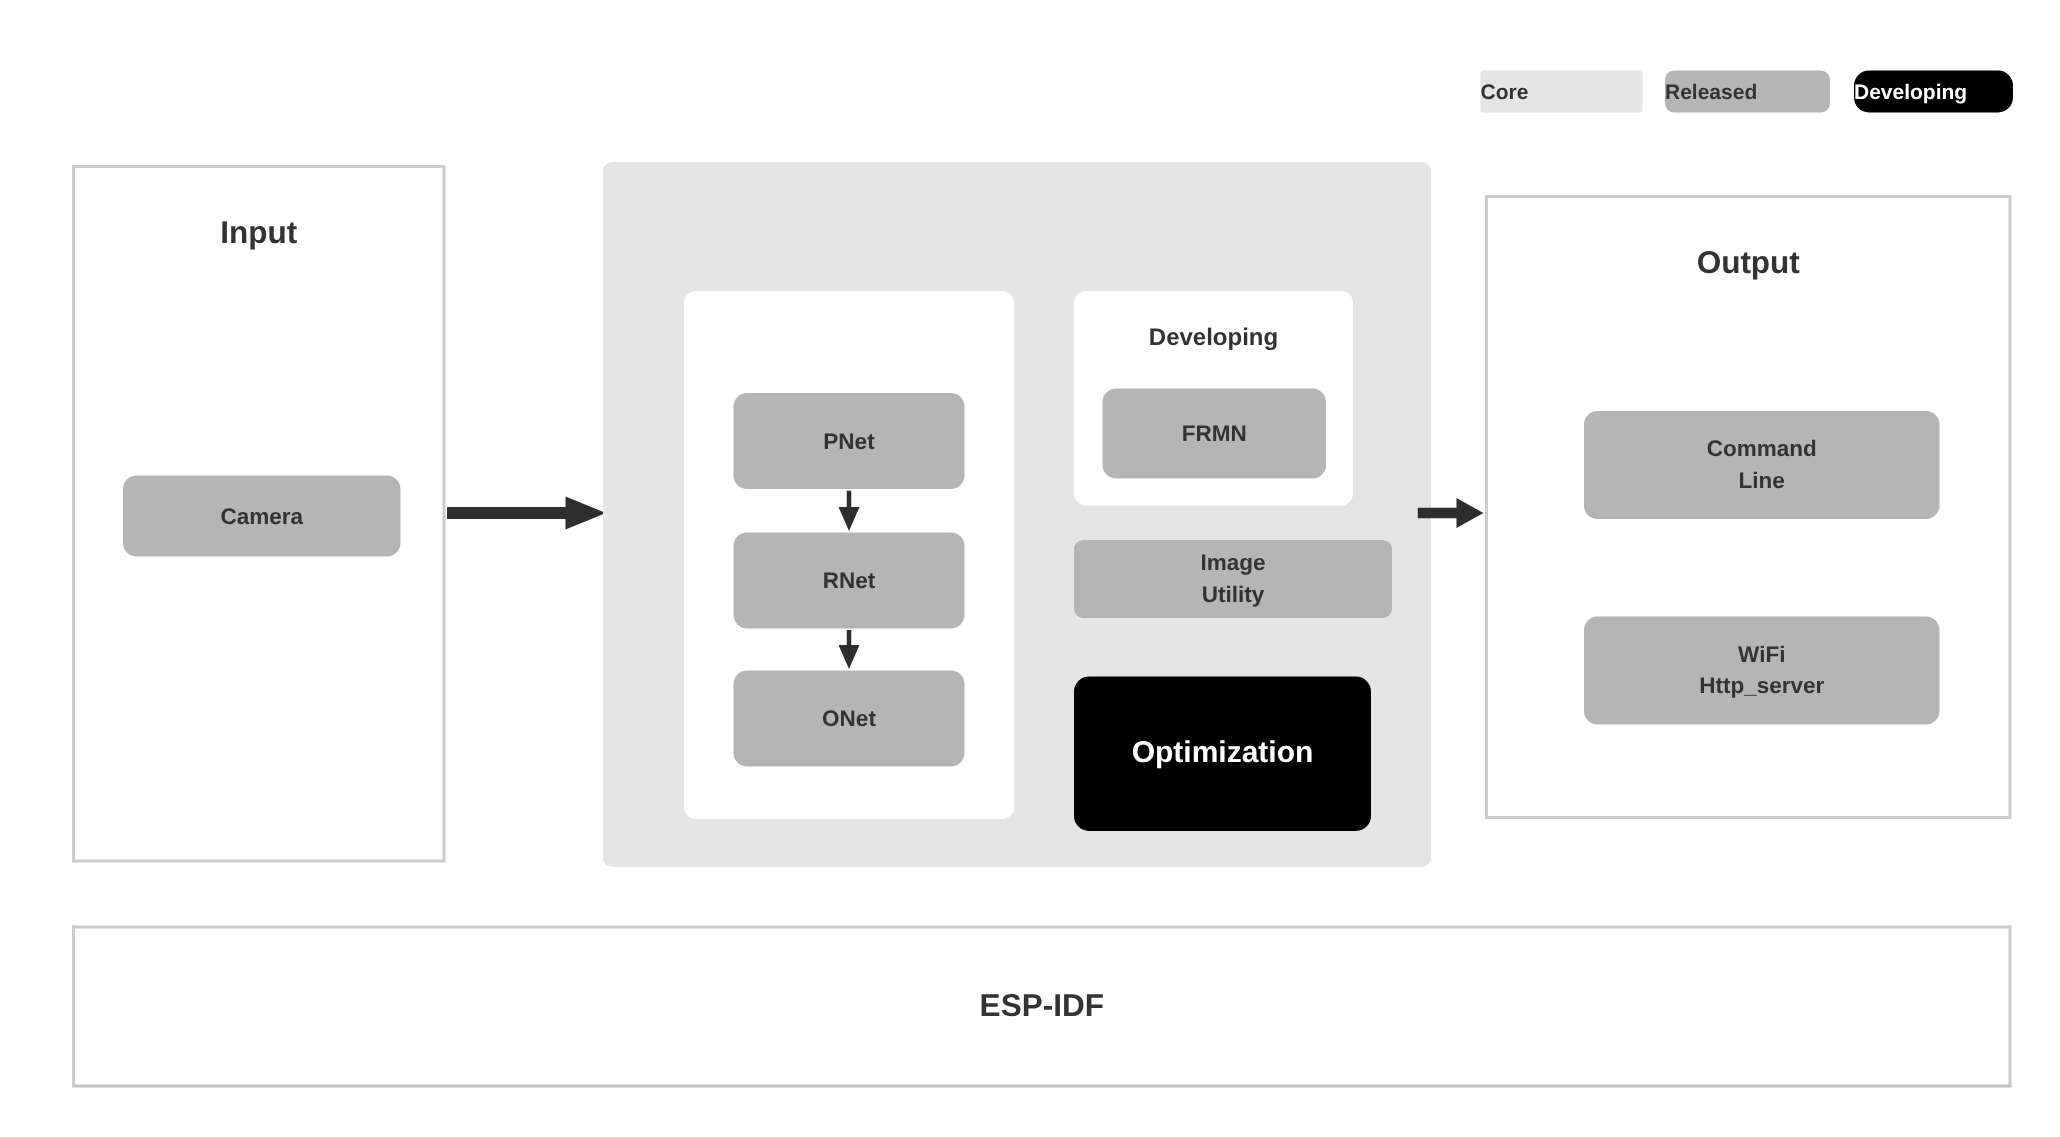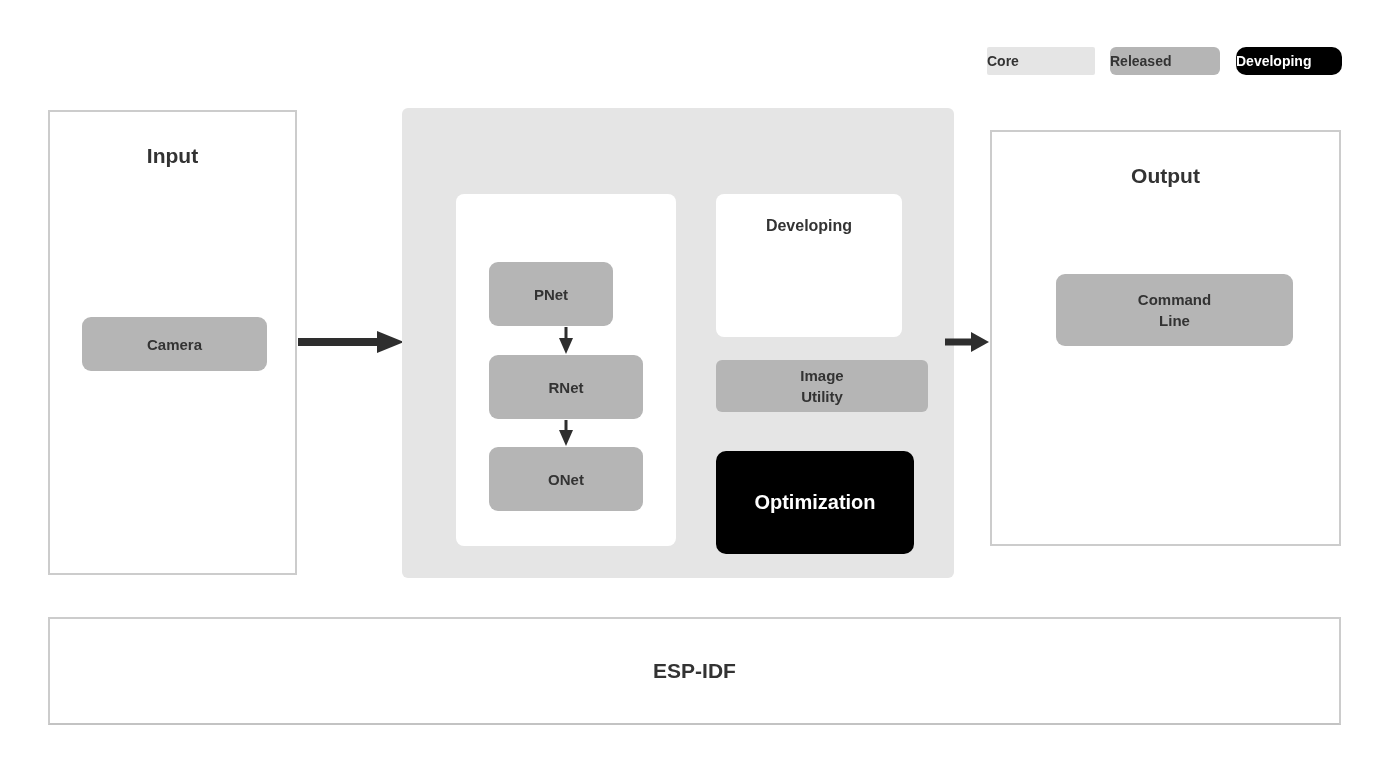--- a/index.html
+++ b/index.html
@@ -100,21 +100,21 @@
     text-align: center;
     background: var(--released);
     border-radius: 9px;
     font-size: 15px;
     font-weight: bold;
     color: var(--text);
     line-height: 21px;
     white-space: pre-line;
   }
   .module-camera { left: 32px; top: 205px; width: 185px; height: 54px; }      
-  .module-pnet { left: 33px; top: 68px;  width: 124px; height: 64px; }       
+  .module-pnet { left: 33px; top: 68px;  width: 154px; height: 64px; }       
   .module-rnet { left: 33px; top: 161px; width: 154px; height: 64px; }
   .module-onet { left: 33px; top: 253px; width: 154px; height: 64px; }
   .module-frmn { left: 19px; top: 65px;  width: 149px; height: 60px; }       
   .module-image-utility { left: 314px; top: 252px; width: 212px; height: 52px; border-radius: 6px; } 
   .module-optimization {
     left: 314px; top: 343px; width: 198px; height: 103px;
     background: var(--developing);
     color: var(--light-text);
     font-size: 20px;
     border-radius: 10px;
@@ -159,20 +159,21 @@
   <div class="abs panel-processing">
 
     <div class="subpanel subpanel-detection">
       <div class="module module-pnet">PNet</div>
       <div class="module module-rnet">RNet</div>
       <div class="module module-onet">ONet</div>
     </div>
 
     <div class="subpanel subpanel-recognition">
       <div class="subpanel-title title-recognition">Developing</div>
+      <div class="module module-frmn">FRMN</div>
     </div>
 
     <div class="module module-image-utility">Image
 Utility</div>
 
     <div class="module module-optimization">Optimization</div>
   </div>
 
   <div class="abs arrow arrow-v1">
     <svg width="32" height="27" viewBox="0 0 32 27">
@@ -192,19 +193,21 @@
     <svg width="44" height="20" viewBox="0 0 44 20">
       <rect x="0" y="6.5" width="28" height="7" fill="var(--arrow)"></rect>
       <polygon points="26,0 44,10 26,20" fill="var(--arrow)"></polygon>
     </svg>
   </div>
 
   <div class="abs panel panel-output">
     <div class="panel-title">Output</div>
     <div class="module module-command">Command
 Line</div>
+    <div class="module module-wifi">WiFi
+Http_server</div>
   </div>
 
   <div class="abs panel panel-espidf">
     <div class="espidf-title">ESP-IDF</div>
   </div>
 
 </div>
 
 </body></html>

